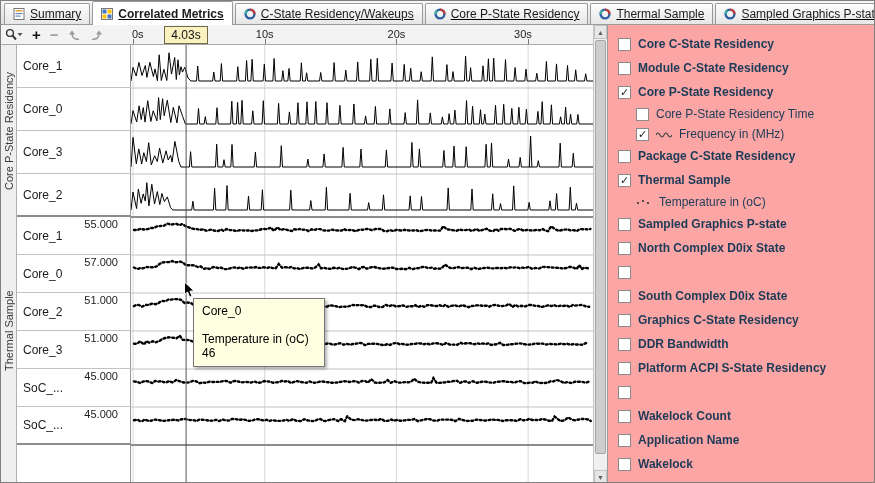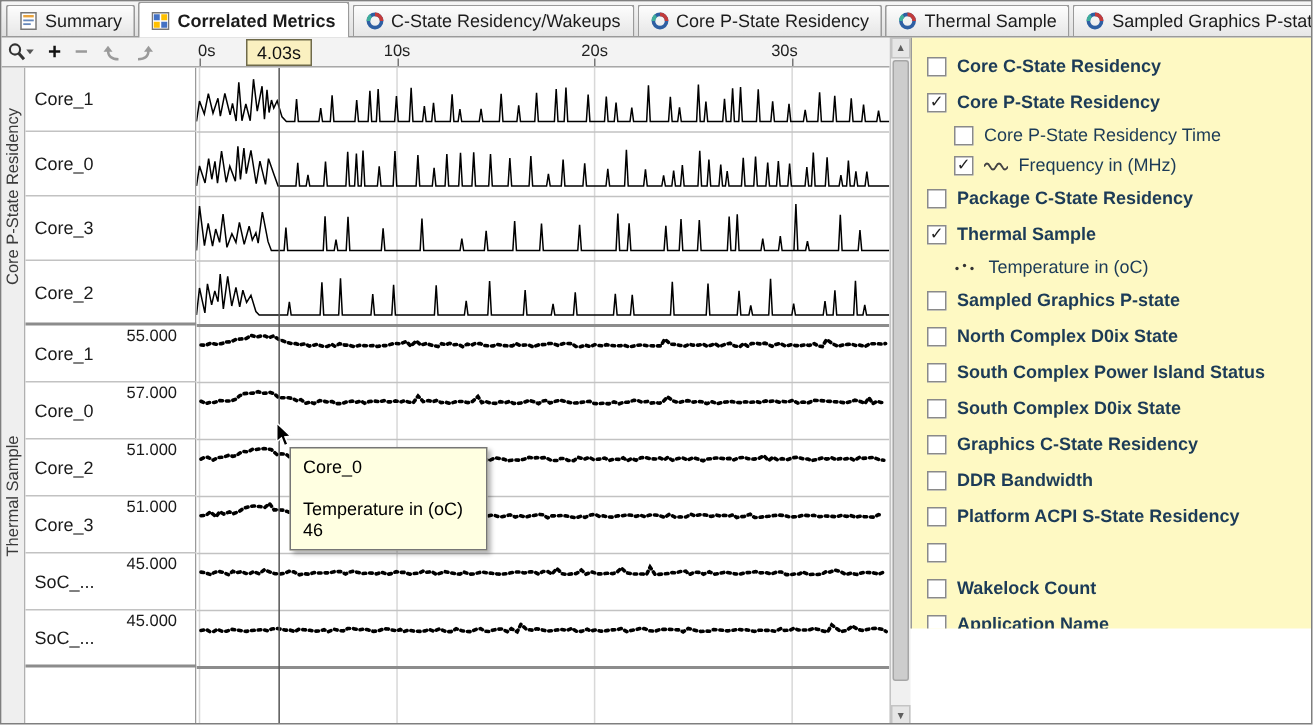--- a/index.html
+++ b/index.html
@@ -4,21 +4,21 @@
 <style>
   *{margin:0;padding:0;box-sizing:border-box;}
   :root{
     --tooltip-bg:#ffffe1; --marker-bg:#faf0c0; --navy:#1c3b57;
   }
   body{font-family:"Liberation Sans","DejaVu Sans",sans-serif;background:#fff;}
   #app{position:relative;width:875px;height:483px;border:1px solid #7f7f7f;background:#fff;overflow:hidden;}
 
   
   .tabbar{position:absolute;left:0;top:0;width:100%;height:24px;background:linear-gradient(#f6f6f6,#dfdfdf);
-    border-bottom:1px solid #9a9a9a;display:flex;align-items:flex-end;padding-left:3px;z-index:3;}
+    border-bottom:1px solid #9a9a9a;display:flex;align-items:flex-end;padding-left:3px;z-index:3;text-decoration:underline;}
   .tab{height:21px;display:flex;align-items:center;gap:5px;padding:0 8px;border:1px solid #9a9a9a;border-bottom:none;
     background:linear-gradient(#fdfdfd,#e6e6e6);margin-right:2px;font-size:12px;color:#1b1b1b;
     border-radius:2px 2px 0 0;white-space:nowrap;cursor:default;}
   .tab.active{background:#fff;height:24px;margin-bottom:-1px;font-weight:bold;z-index:4;}
   .tab .ticon{display:inline-flex;line-height:0;}
 
   
   .ruler{position:absolute;left:0;top:24px;width:592px;height:20px;background:#f3f3f3;border-bottom:1px solid #a8a8a8;z-index:2;}
   .tools{position:absolute;left:0;top:0;width:130px;height:20px;display:flex;align-items:center;gap:9px;padding-left:4px;}
   .tool{display:inline-flex;align-items:center;line-height:0;cursor:pointer;}
@@ -44,21 +44,21 @@
   
   .chart{position:absolute;left:130px;top:44px;width:462px;height:439px;background:#fff;}
 
   
   .vscroll{position:absolute;left:592px;top:24px;width:14px;height:459px;background:#f0f0f0;border-left:1px solid #c4c4c4;}
   .vscroll .sbtn{position:absolute;left:0;width:13px;height:14px;color:#5f5f5f;font-size:7px;
     display:flex;align-items:center;justify-content:center;background:#e6e6e6;border:1px solid #c4c4c4;}
   .vscroll .thumb{position:absolute;left:1px;width:11px;background:#cdcdcd;border:1px solid #a6a6a6;border-radius:2px;}
 
   
-  .panel{position:absolute;left:606px;top:24px;width:269px;height:394px;background:#fef9c3;border-left:1px solid #9a9a9a;
+  .panel{position:absolute;left:606px;top:24px;width:269px;height:459px;background:#fca5a5;border-left:1px solid #9a9a9a;
     padding-top:7px;overflow:hidden;}
   .litem{display:flex;align-items:center;gap:7px;height:24px;padding-left:10px;cursor:default;}
   .litem.l1{height:20px;padding-left:28px;}
   .cb{width:13px;height:13px;border:1px solid #8a8a8a;background:#fff;font-size:11px;line-height:11px;color:#222;
     display:flex;align-items:center;justify-content:center;flex:0 0 13px;cursor:pointer;}
   .lbl0{font-size:12px;font-weight:bold;color:var(--navy);white-space:nowrap;}
   .lbl1{font-size:12px;color:var(--navy);white-space:nowrap;}
   .mini{display:inline-flex;line-height:0;}
 
   
@@ -255,20 +255,24 @@
     <span class="thumb" style="top:15px;height:414px"></span>
     <span class="sbtn" style="bottom:0">▼</span>
   </div>
 
   <div class="panel" id="panel">
       <div class="litem">
         <span class="cb"></span>
         <span class="lbl0">Core C-State Residency</span>
       </div>
       <div class="litem">
+        <span class="cb"></span>
+        <span class="lbl0">Module C-State Residency</span>
+      </div>
+      <div class="litem">
         <span class="cb">✓</span>
         <span class="lbl0">Core P-State Residency</span>
       </div>
       <div class="litem l1">
         <span class="cb"></span>
         <span class="lbl1">Core P-State Residency Time</span>
       </div>
       <div class="litem l1">
         <span class="cb">✓</span>
         <span class="mini">
@@ -299,21 +303,20 @@
       <div class="litem">
         <span class="cb"></span>
         <span class="lbl0">Sampled Graphics P-state</span>
       </div>
       <div class="litem">
         <span class="cb"></span>
         <span class="lbl0">North Complex D0ix State</span>
       </div>
       <div class="litem">
         <span class="cb"></span>
-        <span class="lbl0">South Complex Power Island Status</span>
       </div>
       <div class="litem">
         <span class="cb"></span>
         <span class="lbl0">South Complex D0ix State</span>
       </div>
       <div class="litem">
         <span class="cb"></span>
         <span class="lbl0">Graphics C-State Residency</span>
       </div>
       <div class="litem">

